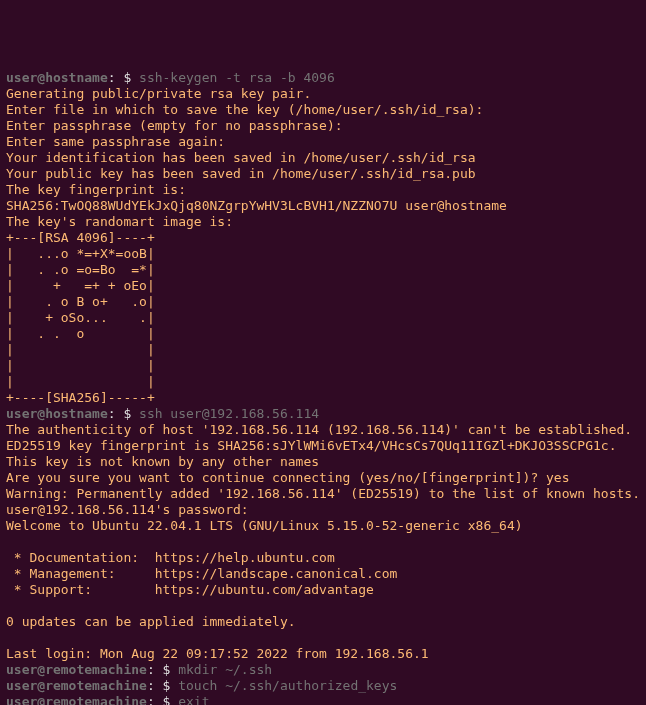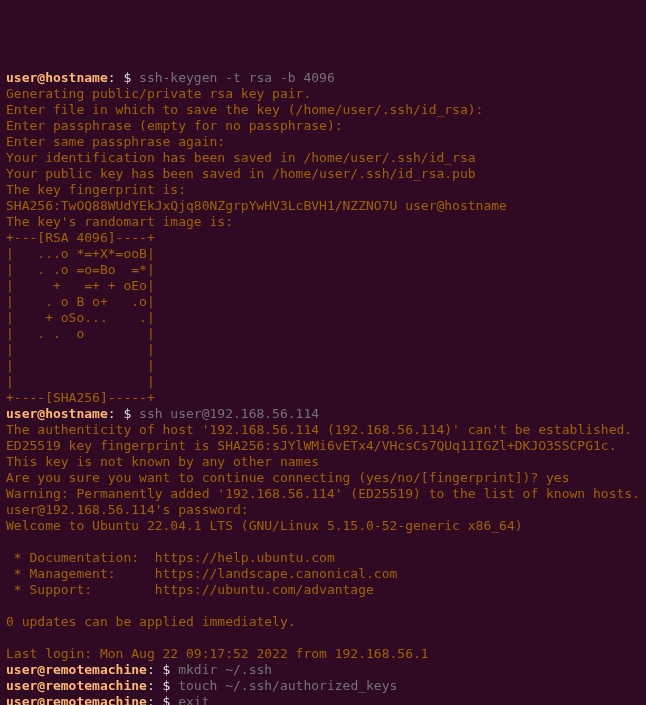--- a/index.html
+++ b/index.html
@@ -6,25 +6,25 @@
     body {
       background: #300a24;
       color: #e0e0e0;
       font-family: 'DejaVu Sans Mono', 'Ubuntu Mono', Consolas, monospace;
       font-size: 13px;
       line-height: 16px;
       padding: 6px;
       width: 646px;
       white-space: pre;
     }
-    .prompt-user { color: #fdba74; font-weight: bold; }
+    .prompt-user { color: #737373; font-weight: bold; }
     .prompt-sep { color: #e0e0e0; }
     .prompt-dollar { color: #e0e0e0; }
     .cmd { color: #737373; }
-    .output { color: #a16207; }
+    .output { color: #fdba74; }
     .line { display: block; min-height: 16px; }
   </style>
 </head>
 <body>
 
 
 
 <div id="terminal"><span class="line"><span class="prompt-user">user@hostname</span><span class="prompt-sep">:</span><span class="prompt-dollar"> $ </span><span class="cmd">ssh-keygen -t rsa -b 4096</span></span><span class="line output">Generating public/private rsa key pair.</span><span class="line output">Enter file in which to save the key (/home/user/.ssh/id_rsa):</span><span class="line output">Enter passphrase (empty for no passphrase):</span><span class="line output">Enter same passphrase again:</span><span class="line output">Your identification has been saved in /home/user/.ssh/id_rsa</span><span class="line output">Your public key has been saved in /home/user/.ssh/id_rsa.pub</span><span class="line output">The key fingerprint is:</span><span class="line output">SHA256:TwOQ88WUdYEkJxQjq80NZgrpYwHV3LcBVH1/NZZNO7U user@hostname</span><span class="line output">The key's randomart image is:</span><span class="line output">+---[RSA 4096]----+</span><span class="line output">|   ...o *=+X*=ooB|</span><span class="line output">|   . .o =o=Bo  =*|</span><span class="line output">|     +   =+ + oEo|</span><span class="line output">|    . o B o+   .o|</span><span class="line output">|    + oSo...    .|</span><span class="line output">|   . .  o        |</span><span class="line output">|                 |</span><span class="line output">|                 |</span><span class="line output">|                 |</span><span class="line output">+----[SHA256]-----+</span><span class="line"><span class="prompt-user">user@hostname</span><span class="prompt-sep">:</span><span class="prompt-dollar"> $ </span><span class="cmd">ssh user@192.168.56.114</span></span><span class="line output">The authenticity of host '192.168.56.114 (192.168.56.114)' can't be established.</span><span class="line output">ED25519 key fingerprint is SHA256:sJYlWMi6vETx4/VHcsCs7QUq11IGZl+DKJO3SSCPG1c.</span><span class="line output">This key is not known by any other names</span><span class="line output">Are you sure you want to continue connecting (yes/no/[fingerprint])? yes</span><span class="line output">Warning: Permanently added '192.168.56.114' (ED25519) to the list of known hosts.</span><span class="line output">user@192.168.56.114's password:</span><span class="line output">Welcome to Ubuntu 22.04.1 LTS (GNU/Linux 5.15.0-52-generic x86_64)</span><span class="line output"></span><span class="line output"> * Documentation:  https://help.ubuntu.com</span><span class="line output"> * Management:     https://landscape.canonical.com</span><span class="line output"> * Support:        https://ubuntu.com/advantage</span><span class="line output"></span><span class="line output">0 updates can be applied immediately.</span><span class="line output"></span><span class="line output">Last login: Mon Aug 22 09:17:52 2022 from 192.168.56.1</span><span class="line"><span class="prompt-user">user@remotemachine</span><span class="prompt-sep">:</span><span class="prompt-dollar"> $ </span><span class="cmd">mkdir ~/.ssh</span></span><span class="line"><span class="prompt-user">user@remotemachine</span><span class="prompt-sep">:</span><span class="prompt-dollar"> $ </span><span class="cmd">touch ~/.ssh/authorized_keys</span></span><span class="line"><span class="prompt-user">user@remotemachine</span><span class="prompt-sep">:</span><span class="prompt-dollar"> $ </span><span class="cmd">exit</span></span></div>
 
 

